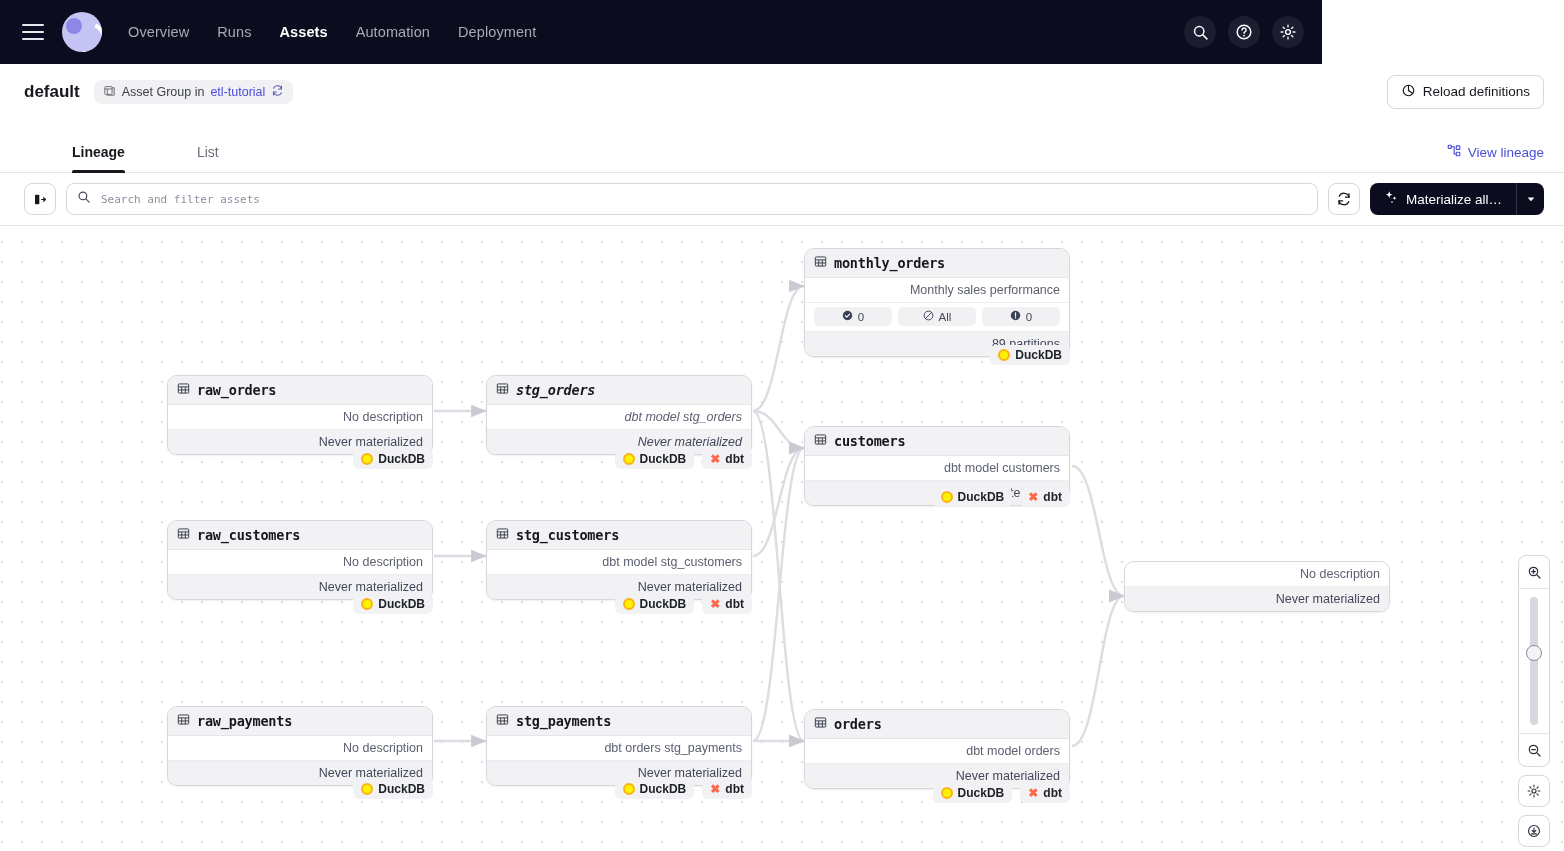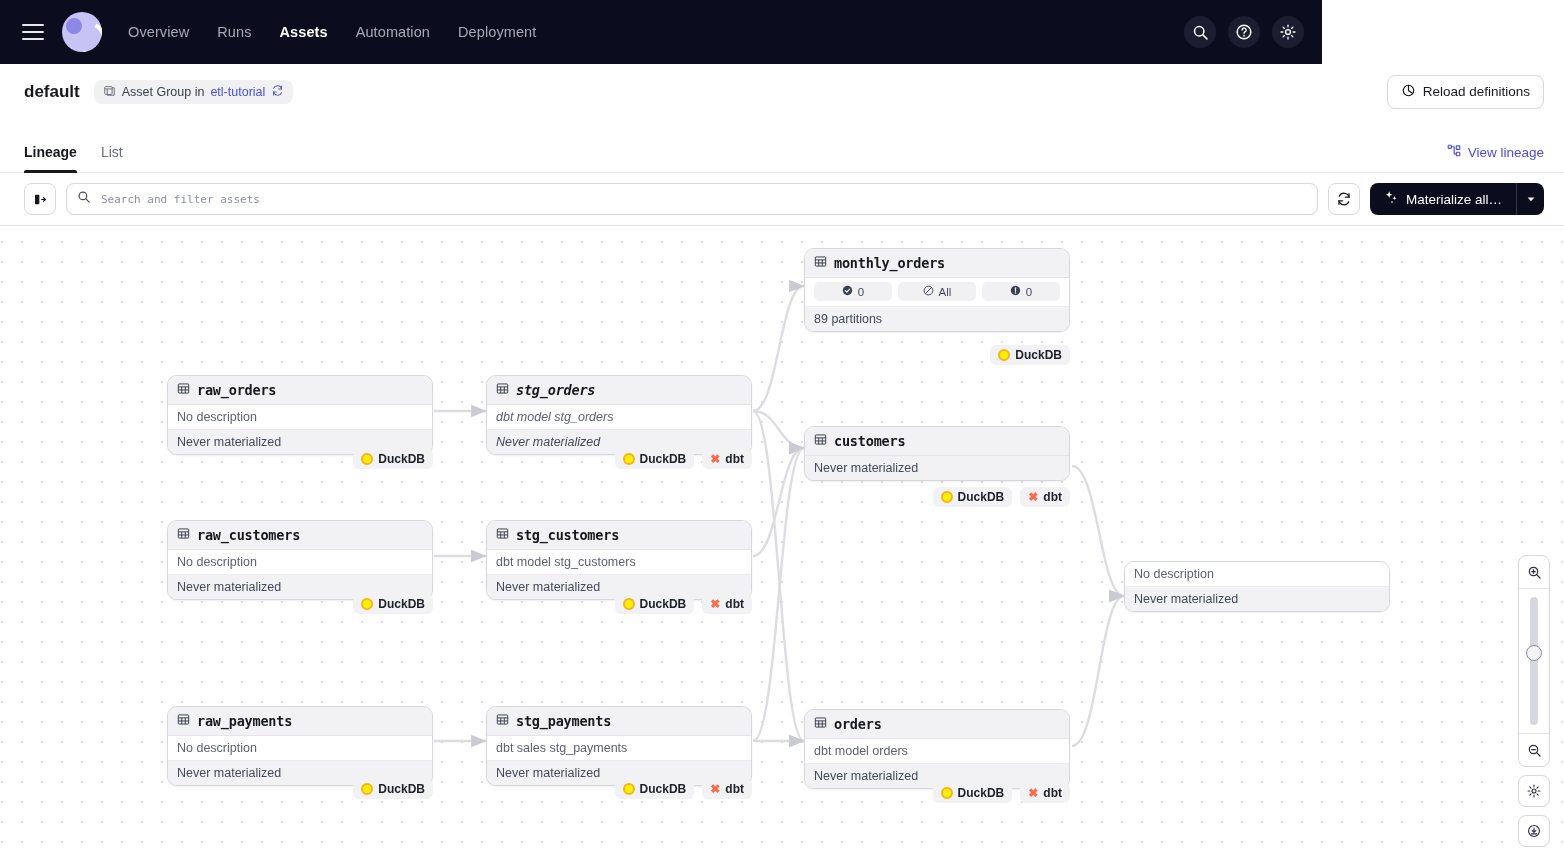--- a/index.html
+++ b/index.html
@@ -90,21 +90,21 @@
   .tabs-row {
     position: absolute; top: 119px; left: 0;
     width: 1564px; height: 54px;
     border-bottom: 1px solid #e6e6ea;
     display: flex; align-items: flex-end;
     padding: 0 20px 0 24px;
   }
   .tabs { display: flex; gap: 24px; }
   .tab {
     font-size: 14px; color: #6b6f7b; padding-bottom: 12px;
-    cursor: pointer; position: relative;
+    cursor: pointer; position: relative; margin-left: 48px;
   }
   .tab.active { color: #16181d; font-weight: bold; }
   .tab.active:after {
     content: ""; position: absolute; left: 0; right: 0; bottom: -1px;
     height: 3px; background: #16181d; border-radius: 2px 2px 0 0;
   }
   .view-lineage {
     margin-left: auto; margin-bottom: 11px;
     display: flex; align-items: center; gap: 7px;
     color: #4b4ddb; font-size: 13.5px; cursor: pointer;
@@ -169,20 +169,21 @@
   
   .node {
     position: absolute;
     width: 266px;
     background: #ffffff;
     border: 1px solid #d6d7dd;
     border-radius: 10px;
     box-shadow: 0 1px 2px rgba(16,18,30,.07);
     overflow: hidden;
     cursor: pointer;
+    text-align: right;
   }
   .node-header {
     display: flex; align-items: center; gap: 7px;
     padding: 5px 9px;
     background: #f2f2f4;
     border-bottom: 1px solid #e4e4e9;
   }
   .node-name {
     font-family: "DejaVu Sans Mono", monospace;
     font-size: 13.5px; font-weight: bold; color: #16181d;
@@ -418,20 +419,21 @@
 
   <div id="node-layer">
       <div class="node" style="left: 804px; top: 22px;">
         <div class="node-header">
           <span><svg width="13" height="13" viewBox="0 0 16 16" fill="none" stroke="#2b2f3d" stroke-width="1.1">
               <rect x="1.6" y="2.4" width="12.8" height="11.2" rx="1"></rect>
               <path d="M1.6 6h12.8M1.6 9.8h12.8M5.8 6v7.6M10.2 6v7.6"></path>
             </svg></span>
           <span class="node-name">monthly_orders</span>
         </div>
+        <div class="node-desc">Monthly sales performance</div>
         <div class="node-partbar">
           <div class="part-chip">
             <span><svg width="11" height="11" viewBox="0 0 14 14">
                 <circle cx="7" cy="7" r="6" fill="#3b4154"></circle>
                 <path d="M4.2 7.2l1.9 1.9 3.7-3.9" fill="none" stroke="#ffffff" stroke-width="1.4" stroke-linecap="round" stroke-linejoin="round"></path>
               </svg></span>
             <span>0</span>
           </div>
           <div class="part-chip">
             <span><svg width="11" height="11" viewBox="0 0 14 14" fill="none" stroke="#3b4154" stroke-width="1.2">
@@ -458,20 +460,21 @@
         </div>
       </div>
       <div class="node" style="left: 804px; top: 187px; margin-top: 13px;">
         <div class="node-header">
           <span><svg width="13" height="13" viewBox="0 0 16 16" fill="none" stroke="#2b2f3d" stroke-width="1.1">
               <rect x="1.6" y="2.4" width="12.8" height="11.2" rx="1"></rect>
               <path d="M1.6 6h12.8M1.6 9.8h12.8M5.8 6v7.6M10.2 6v7.6"></path>
             </svg></span>
           <span class="node-name">customers</span>
         </div>
+        <div class="node-desc">dbt model customers</div>
         <div class="node-status">Never materialized</div>
       </div>
       <div class="tagrow" style="left: 804px; top: 261px;">
         <div class="tag">
           <span class="duckdb-dot"></span>
           <span>DuckDB</span>
         </div>
         <div class="tag">
           <span class="dbt-x">✖</span>
           <span>dbt</span>
@@ -596,21 +599,21 @@
         </div>
       </div>
       <div class="node" style="left: 486px; top: 480px;">
         <div class="node-header">
           <span><svg width="13" height="13" viewBox="0 0 16 16" fill="none" stroke="#2b2f3d" stroke-width="1.1">
               <rect x="1.6" y="2.4" width="12.8" height="11.2" rx="1"></rect>
               <path d="M1.6 6h12.8M1.6 9.8h12.8M5.8 6v7.6M10.2 6v7.6"></path>
             </svg></span>
           <span class="node-name">stg_payments</span>
         </div>
-        <div class="node-desc">dbt sales stg_payments</div>
+        <div class="node-desc">dbt orders stg_payments</div>
         <div class="node-status">Never materialized</div>
       </div>
       <div class="tagrow" style="left: 486px; top: 553px;">
         <div class="tag">
           <span class="duckdb-dot"></span>
           <span>DuckDB</span>
         </div>
         <div class="tag">
           <span class="dbt-x">✖</span>
           <span>dbt</span>

